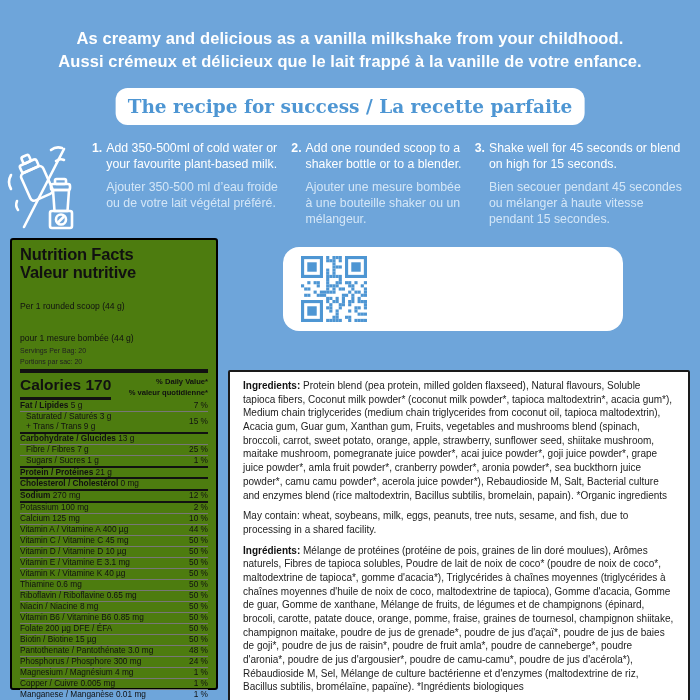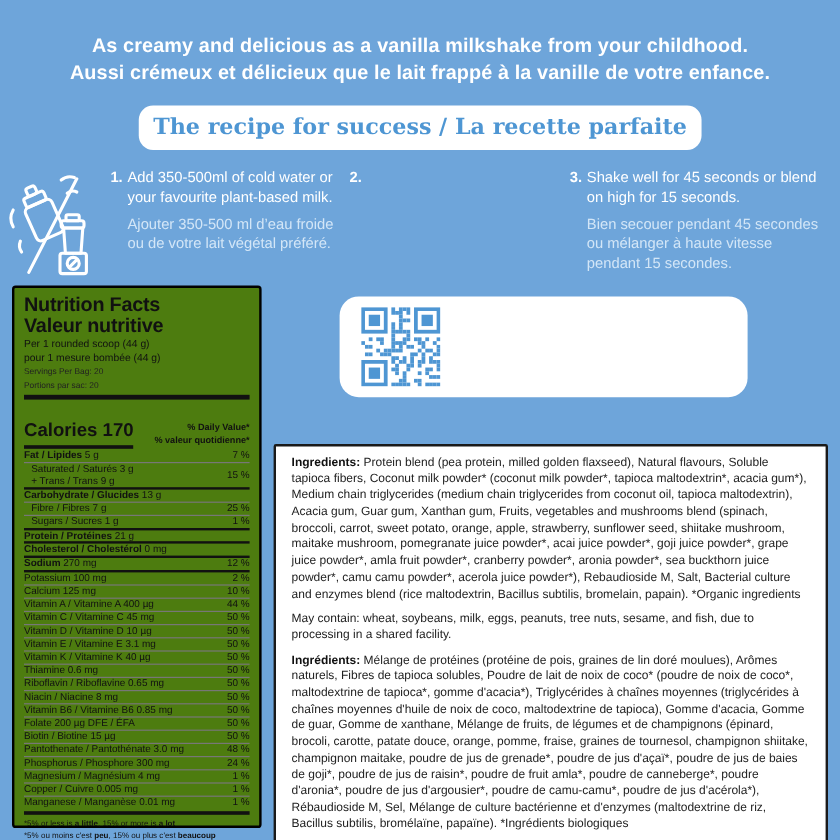--- a/index.html
+++ b/index.html
@@ -21,24 +21,24 @@
   .icon-block { width:88px; flex:none; }
   .step { display:flex; color:#fff; font-size:12.3px; line-height:1.3; padding-right:10px; }
   .s1 { width:200px; } .s2 { width:184px; } .s3 { width:224px; }
   .step .num { font-weight:bold; margin-right:4px; flex:none; }
   .step .en { color:#FFFFFF; }
   .step .fr { color:#D3E6F7; margin-top:7px; }
   
   .nutri { position:absolute; left:10px; top:238px; width:208px; height:452px;
     background:#4d7c0f; border:2px solid #000000; border-radius:3px; padding:6px 8px 4px; color:#111; }
   .nf-title { font-size:16.5px; font-weight:bold; line-height:1.07; letter-spacing:-.2px; }
-  .serv { font-size:8.6px; line-height:1.32; margin-top:0; }
+  .serv { font-size:8.6px; line-height:1.32; margin-top:20px; }
   .serv2 { font-size:7px; line-height:1.3; margin-top:2px; color:#222; }
   .rule-thick { border-top:4px solid #111; margin-top:3px; }
-  .cal-row { display:flex; justify-content:space-between; align-items:flex-start; margin-top:17px; }
+  .cal-row { display:flex; justify-content:space-between; align-items:flex-start; margin-top:3px; }
   .cal-left { font-size:15.5px; font-weight:bold; border-bottom:3px solid #111; padding-bottom:3px; }
   .dv { text-align:right; font-size:7.6px; font-weight:bold; line-height:1.4; padding-top:1px; }
   .rows { margin-top:0; }
   .nrow { display:flex; justify-content:space-between; align-items:center;
     border-top:1px solid #777; font-size:8.3px; line-height:1.18; min-height:11px; }
   .nrow.first { border-top:none; }
   .nrow.thick { border-top:2px solid #111; }
   .nrow .lab .b { font-weight:bold; }
   .nrow.indent .lab { padding-left:6px; }
   .nrow .val { flex:none; padding-left:4px; }
@@ -99,20 +99,24 @@
   </div>
   <div class="step s1">
     <div class="num">1.</div>
     <div class="txt">
       <div class="en">Add 350-500ml of cold water or your favourite plant-based milk.</div>
       <div class="fr">Ajouter 350-500 ml d’eau froide ou de votre lait végétal préféré.</div>
     </div>
   </div>
   <div class="step s2">
     <div class="num">2.</div>
+    <div class="txt">
+      <div class="en">Add one rounded scoop to a shaker bottle or to a blender.</div>
+      <div class="fr">Ajouter une mesure bombée à une bouteille shaker ou un mélangeur.</div>
+    </div>
   </div>
   <div class="step s3">
     <div class="num">3.</div>
     <div class="txt">
       <div class="en">Shake well for 45 seconds or blend on high for 15 seconds.</div>
       <div class="fr">Bien secouer pendant 45 secondes ou mélanger à haute vitesse pendant 15 secondes.</div>
     </div>
   </div>
 </div>
 

